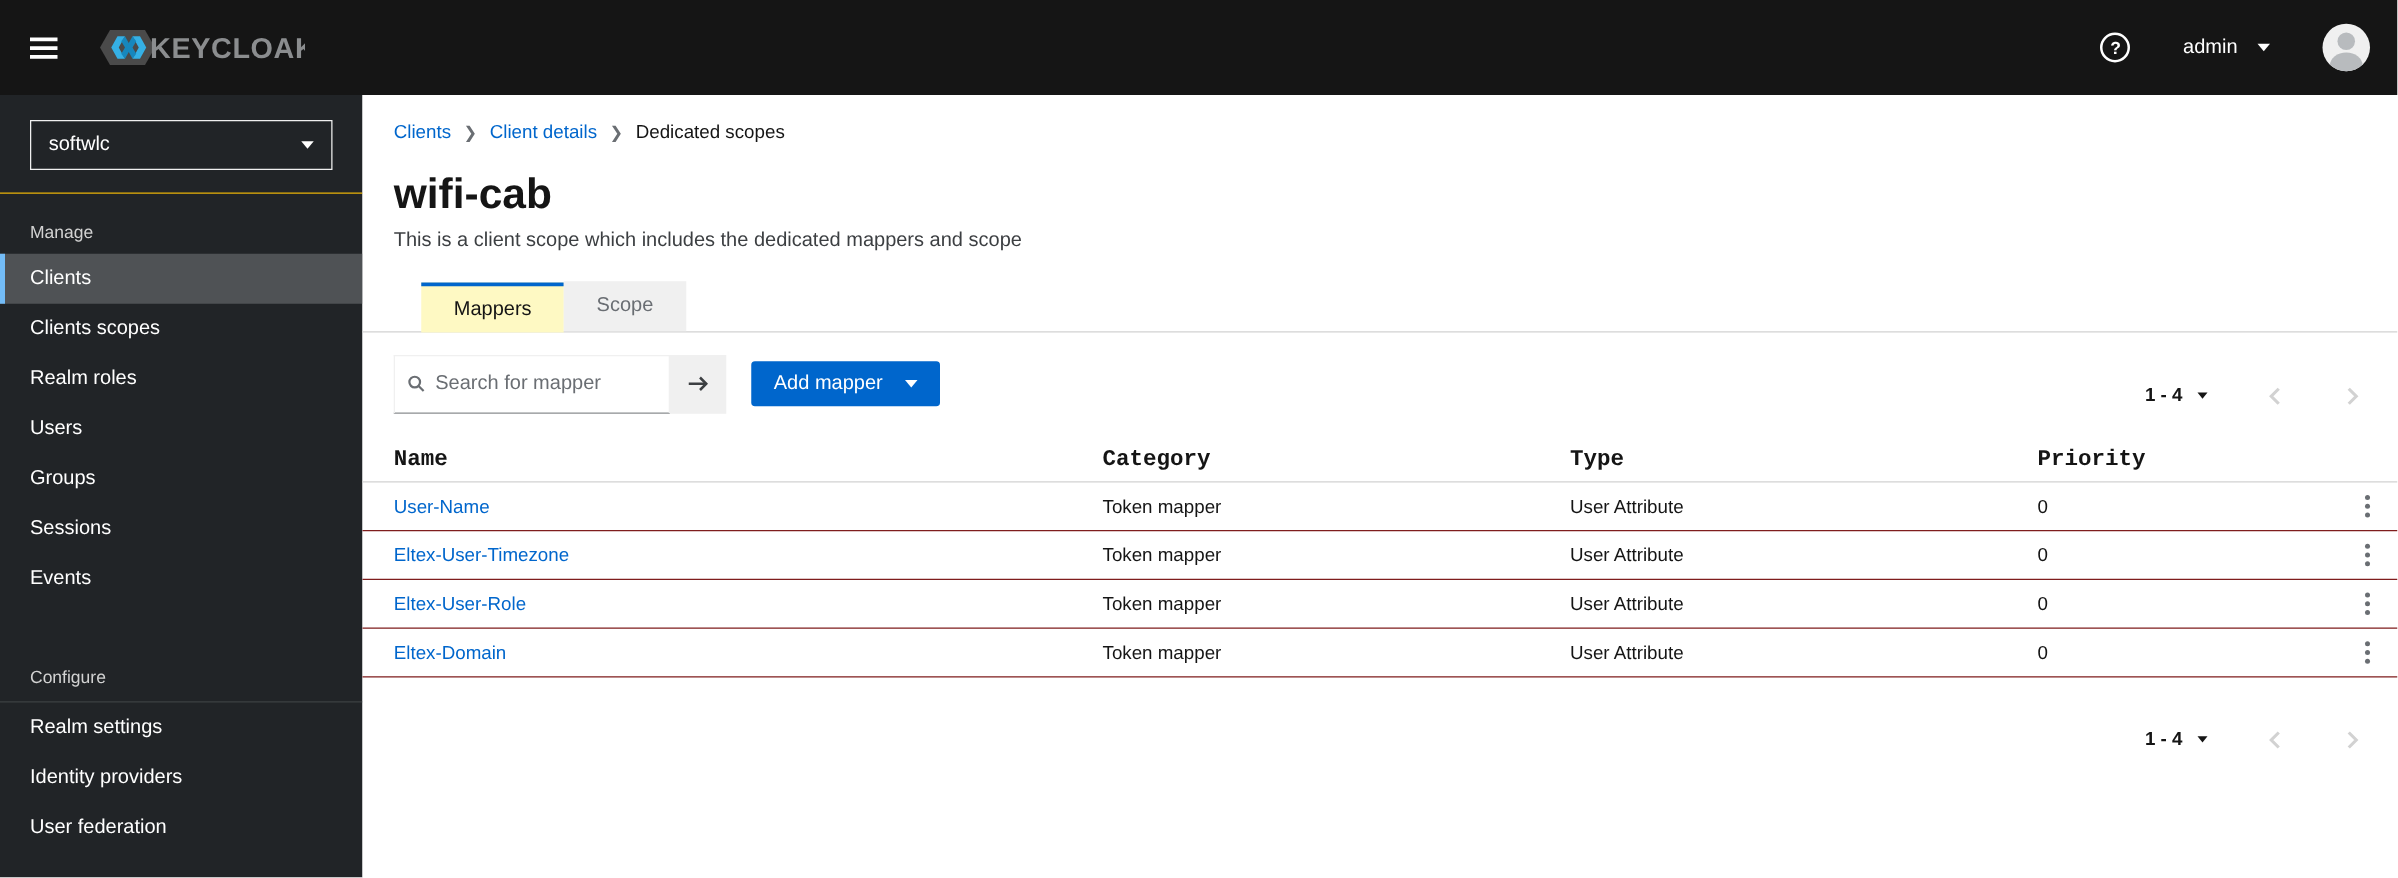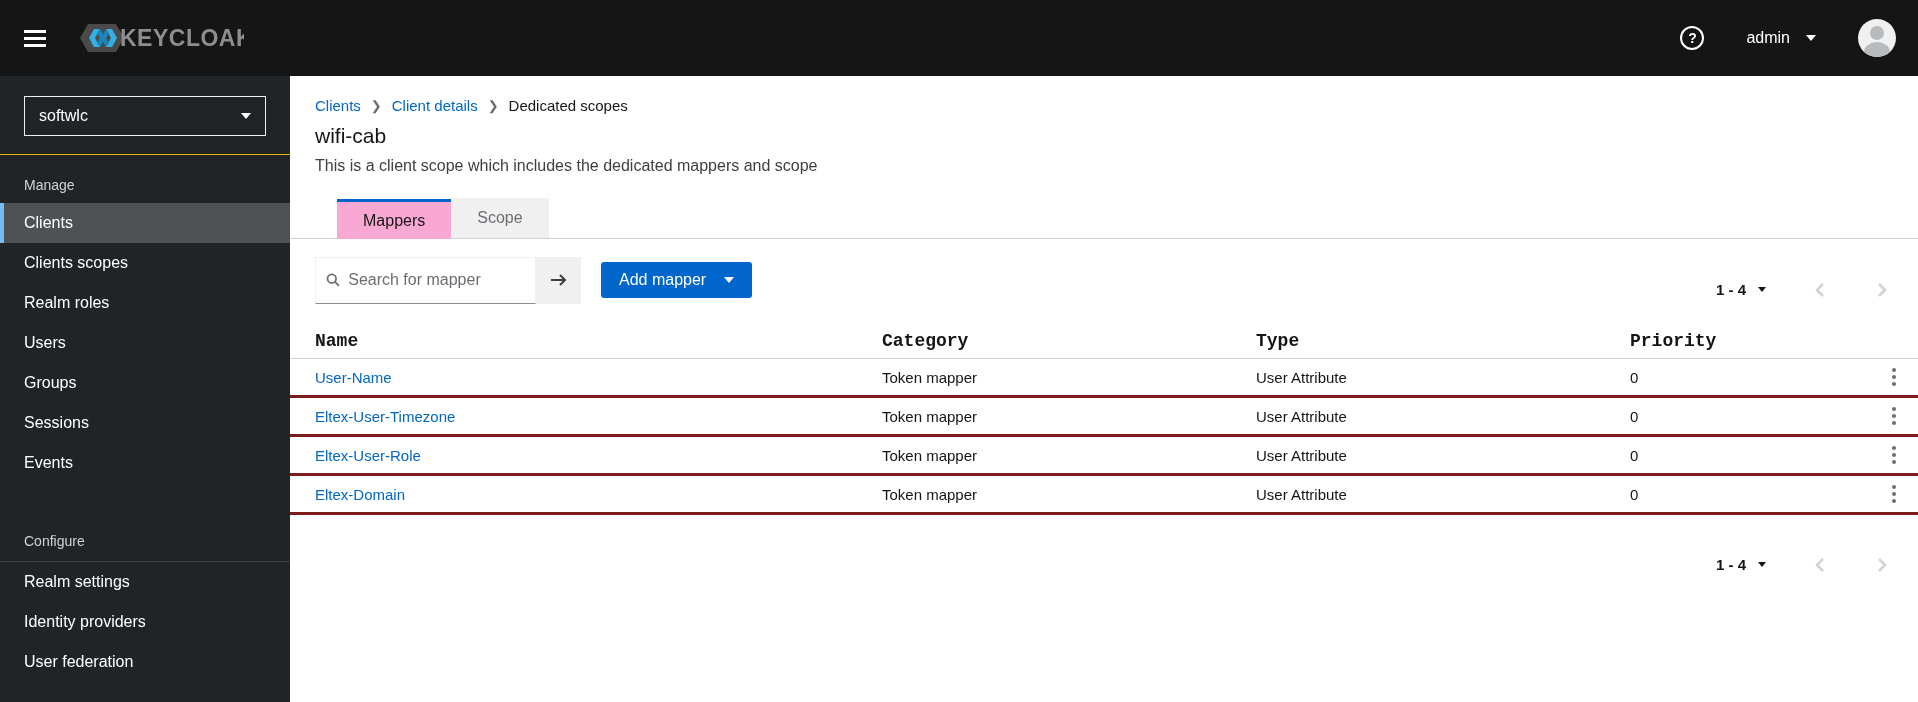--- a/index.html
+++ b/index.html
@@ -32,27 +32,27 @@
   .nav-item { height:40px; display:flex; align-items:center; padding-left:24px; font-size:16px; color:#ffffff; cursor:pointer; }
   .nav-item.selected { background:#4f5255; border-left:4px solid #73bcf7; padding-left:20px; }
   .nav-spacer { height:38px; }
   .nav-divider { border-bottom:1px solid #3c4043; margin-top:2px; }
 
   
   .content { flex:1; background:#ffffff; position:relative; }
   .breadcrumb { margin:21px 0 0 25px; font-size:15px; display:flex; align-items:center; gap:10px; }
   .breadcrumb a { color:#0066cc; text-decoration:none; cursor:pointer; }
   .crumb-sep { color:#6a6e73; font-size:13px; }
-  .page-title { margin:10px 0 0 25px; font-size:21px; font-weight:400; color:#151515; }
+  .page-title { margin:22px 0 0 25px; font-size:34px; font-weight:700; color:#151515; }
   .page-sub { margin:9px 0 0 25px; font-size:16px; color:#3c3f42; }
 
   .tabs-strip { margin-top:24px; display:flex; align-items:flex-end; border-bottom:1px solid #d2d2d2; height:40px; }
   .tabs-strip .lead { width:47px; }
   .tab { height:40px; padding:0 26px; display:flex; align-items:center; font-size:16px; cursor:pointer; }
-  .tab.active { background:#f9a8d4; border-top:3px solid #0066cc; color:#151515; margin-bottom:-1px; }
+  .tab.active { background:#fef9c3; border-top:3px solid #0066cc; color:#151515; margin-bottom:-1px; }
   .tab.inactive { background:#f0f0f0; color:#6a6e73; }
 
   .toolbar { margin:23px 25px 0 25px; height:36px; display:flex; align-items:center; position:relative; }
   .search-group { display:flex; height:47px; }
   .search-box { width:221px; background:#ffffff; border:1px solid #f0f0f0; border-bottom:1px solid #8a8d90;
                 display:flex; align-items:center; padding:0 10px; gap:8px; }
   .search-box input { border:none; outline:none; width:100%; font-size:16px; font-family:"Liberation Sans",sans-serif; color:#151515; background:transparent; }
   .search-box input::placeholder { color:#6a6e73; }
   .arrow-btn { width:45px; background:#f0f0f0; border:none; display:flex; align-items:center; justify-content:center; cursor:pointer; }
   .primary-btn { margin-left:20px; height:36px; background:#0066cc; color:#ffffff; border:none; border-radius:3px;
@@ -63,21 +63,21 @@
   .pag-toggle { display:flex; align-items:center; gap:12px; font-size:15px; font-weight:700; color:#151515; cursor:pointer; }
   .pag-toggle .caret { border-top-color:#151515; border-left-width:4px; border-right-width:4px; border-top-width:5px; }
   .pag-nav { width:52px; display:flex; justify-content:center; background:none; border:none; cursor:default; }
   .pagination.abs { position:absolute; right:-15px; top:0; height:36px; }
   .pagination.bottom { justify-content:flex-end; margin:22px 10px 0 0; height:36px; }
 
   
   .table { margin-top:26px; }
   .trow { display:grid; grid-template-columns:592px 374px 374px 230px 1fr; align-items:center; }
   .thead { height:35px; font-weight:700; font-size:18px; border-bottom:1px solid #d2d2d2;font-family:Liberation Mono, monospace; }
-  .tbody-row { height:39px; font-size:15px; border-bottom:3px solid #7f1d1d; }
+  .tbody-row { height:39px; font-size:15px; border-bottom:1px solid #7f1d1d; }
   .cell-first { padding-left:25px; }
   .trow a { color:#0066cc; text-decoration:none; cursor:pointer; }
   .cell-kebab { justify-self:end; padding-right:18px; }
   .kebab { display:flex; flex-direction:column; gap:3px; background:none; border:none; cursor:pointer; padding:4px; }
   .kebab i { width:4px; height:4px; border-radius:50%; background:#6a6e73; display:block; }
 </style>
 </head>
 <body>
 
 <header class="masthead">

